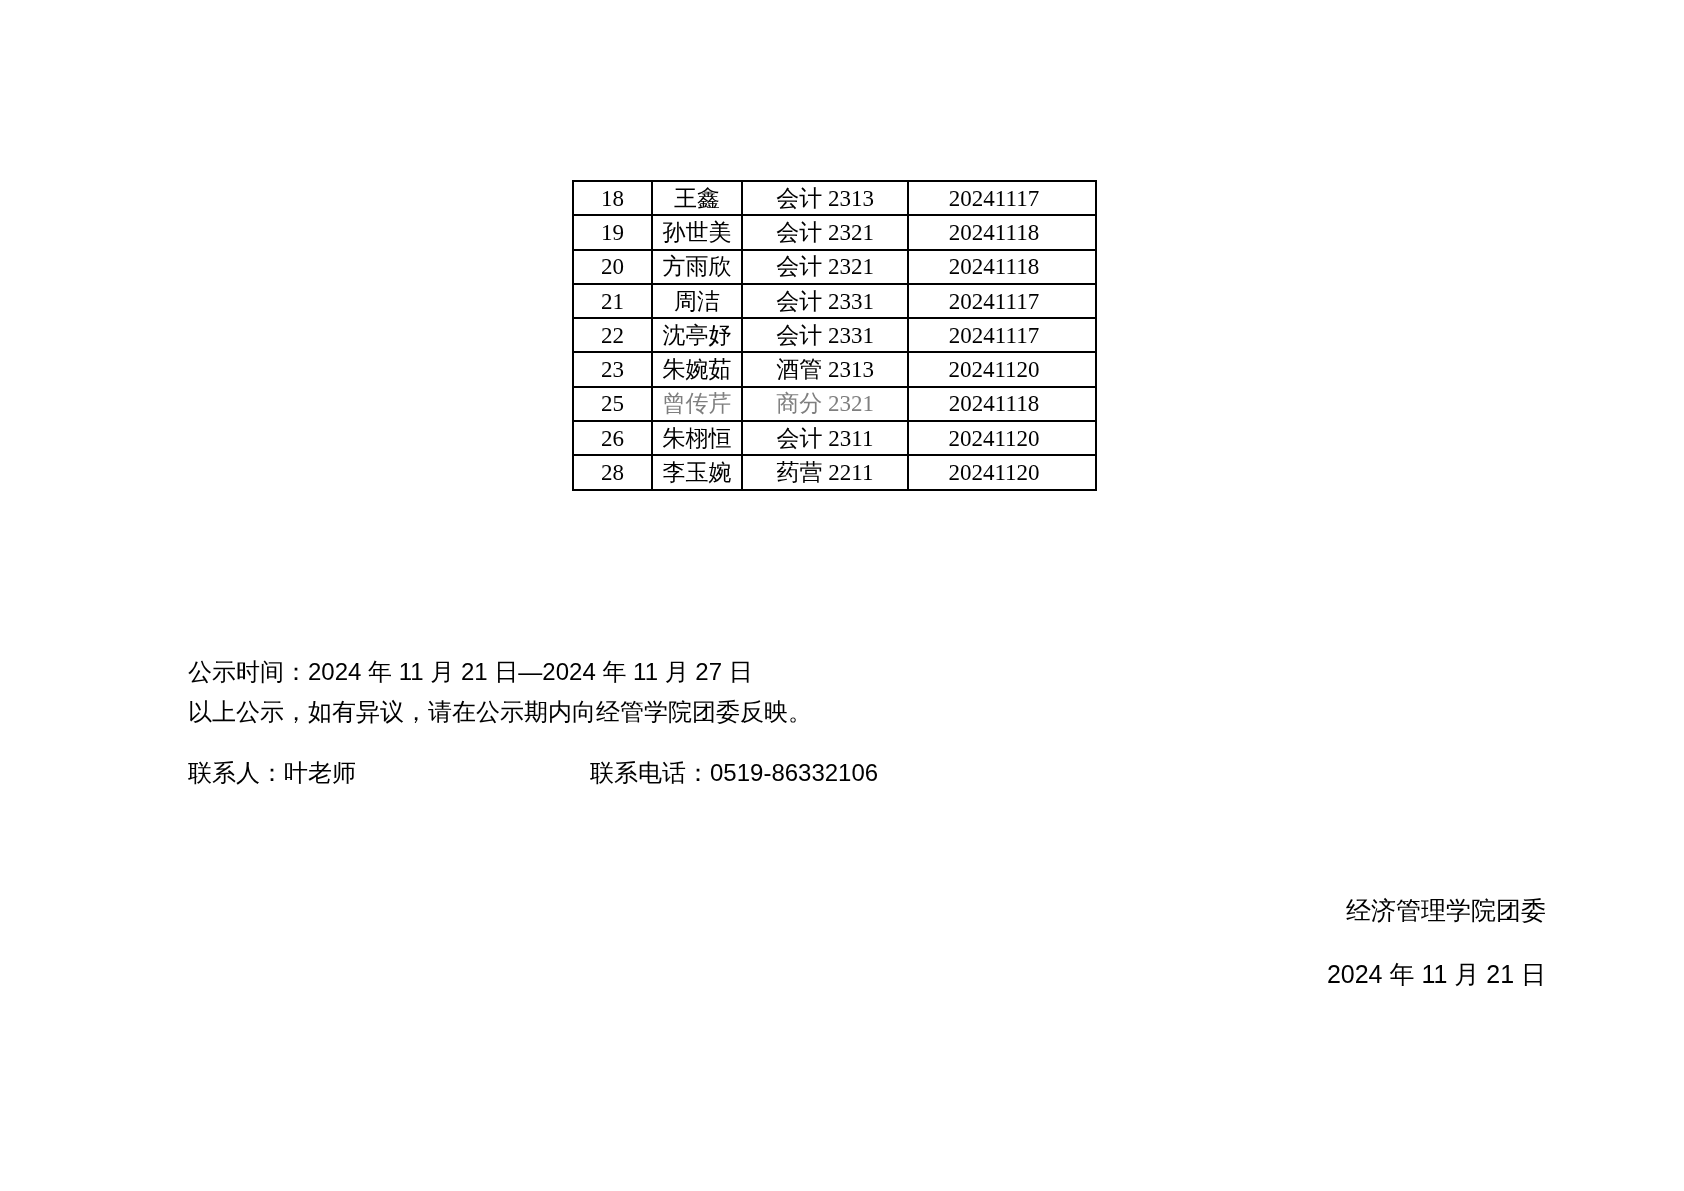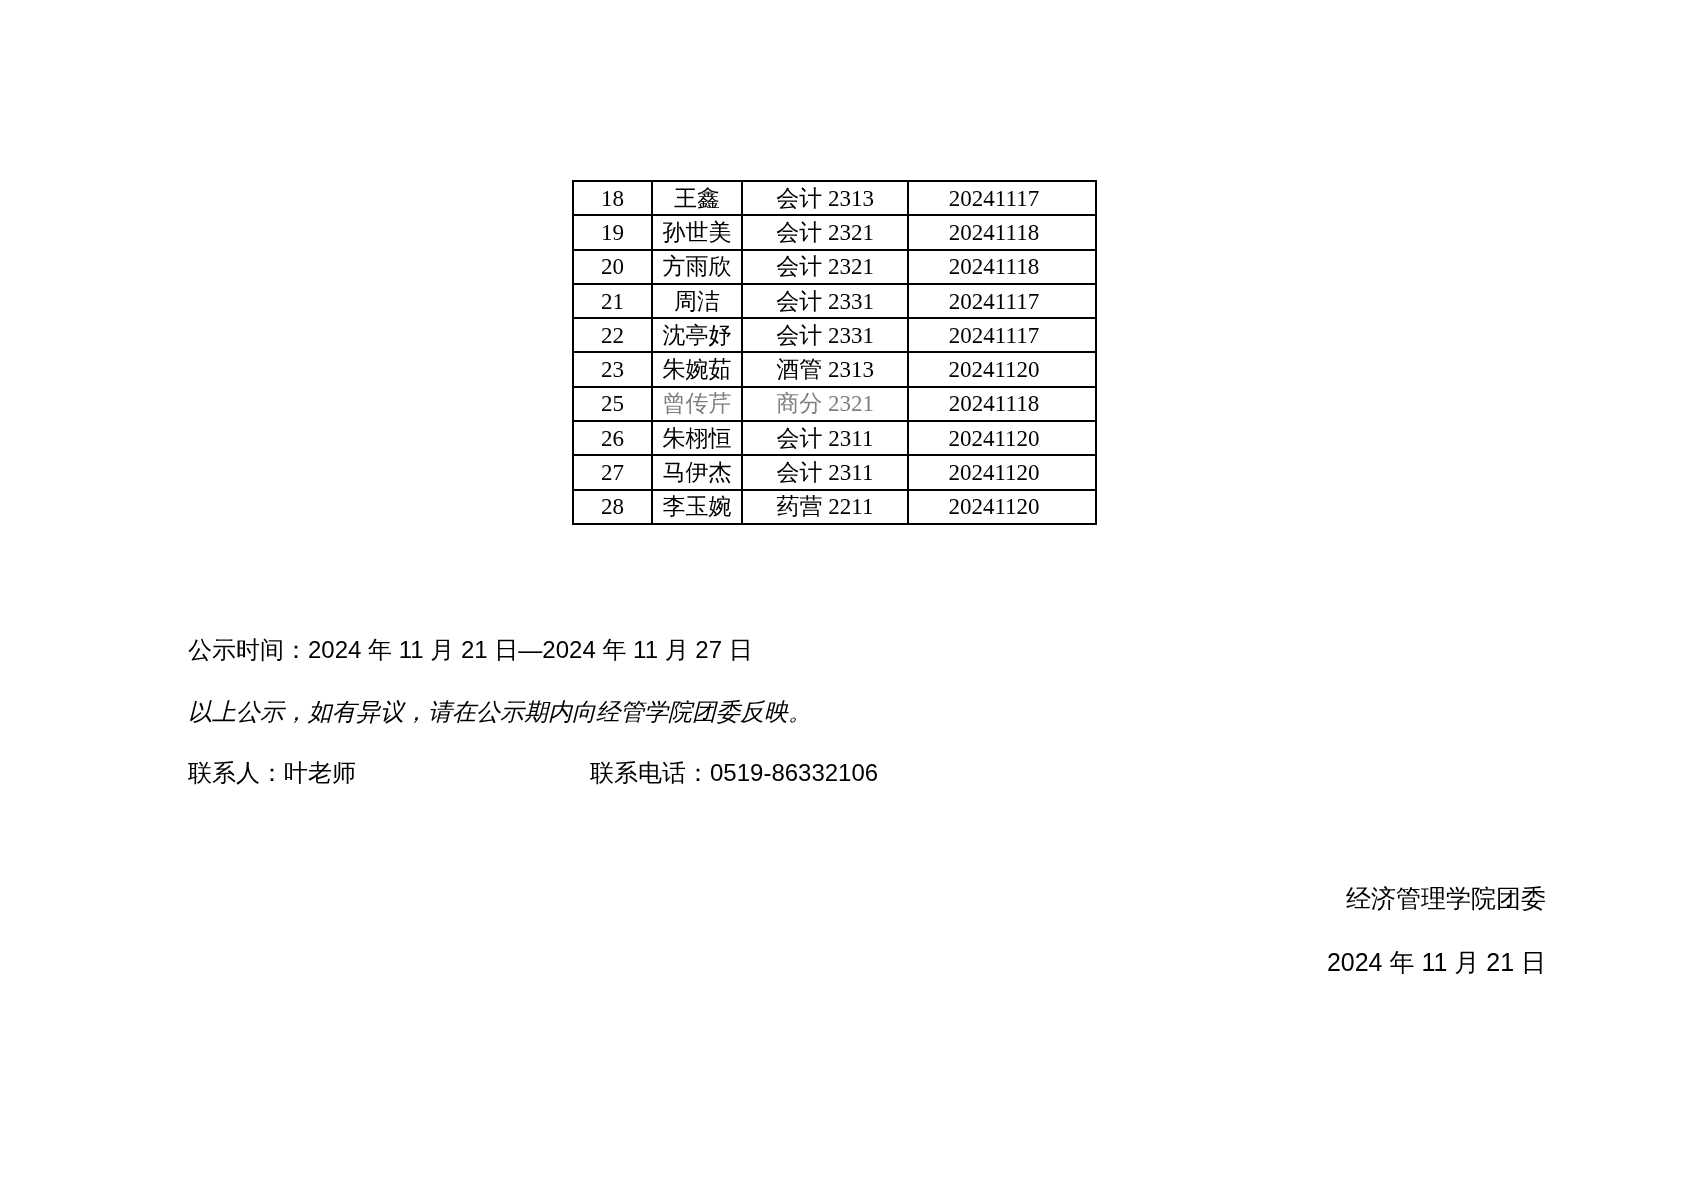--- a/index.html
+++ b/index.html
@@ -52,40 +52,41 @@
   tr.muted td.col-class { color: var(--muted_text); text-align: center; }
 
   
   .notice-line {
     position: absolute;
     left: 188px;
     font-size: 24px;
     line-height: 32px;
     white-space: nowrap;
   }
-  .line-period    { top: 634px; }
-  .line-objection { top: 696px; font-style: italic; }
+  .line-period    { top: 656px; }
+  .line-objection { top: 696px; }
   .line-contact   { top: 757px; }
   .contact-phone  {
     position: absolute;
     left: 590px;
     top: 757px;
     font-size: 24px;
     line-height: 32px;
     white-space: nowrap;
   }
 
   
   .sig-line {
     position: absolute;
     right: 138px;
     font-size: 25px;
     line-height: 32px;
     text-align: right;
     white-space: nowrap;
+    margin-top: 12px;
   }
   .sig-org  { top: 882px; }
   .sig-date { top: 946px; }
 </style>
 </head>
 <body>
 
 <div class="page">
 
   <div class="roster-wrap">
@@ -133,26 +134,20 @@
           <td class="col-class">商分 2321</td>
           <td class="col-date">20241118</td>
         </tr>
         <tr>
           <td class="col-no">26</td>
           <td class="col-name">朱栩恒</td>
           <td class="col-class">会计 2311</td>
           <td class="col-date">20241120</td>
         </tr>
         <tr>
-          <td class="col-no">27</td>
-          <td class="col-name">马伊杰</td>
-          <td class="col-class">会计 2311</td>
-          <td class="col-date">20241120</td>
-        </tr>
-        <tr>
           <td class="col-no">28</td>
           <td class="col-name">李玉婉</td>
           <td class="col-class">药营 2211</td>
           <td class="col-date">20241120</td>
         </tr>
       </tbody>
     </table>
   </div>
 
   <div class="notice-line line-period">公示时间：2024 年 11 月 21 日—2024 年 11 月 27 日</div>

